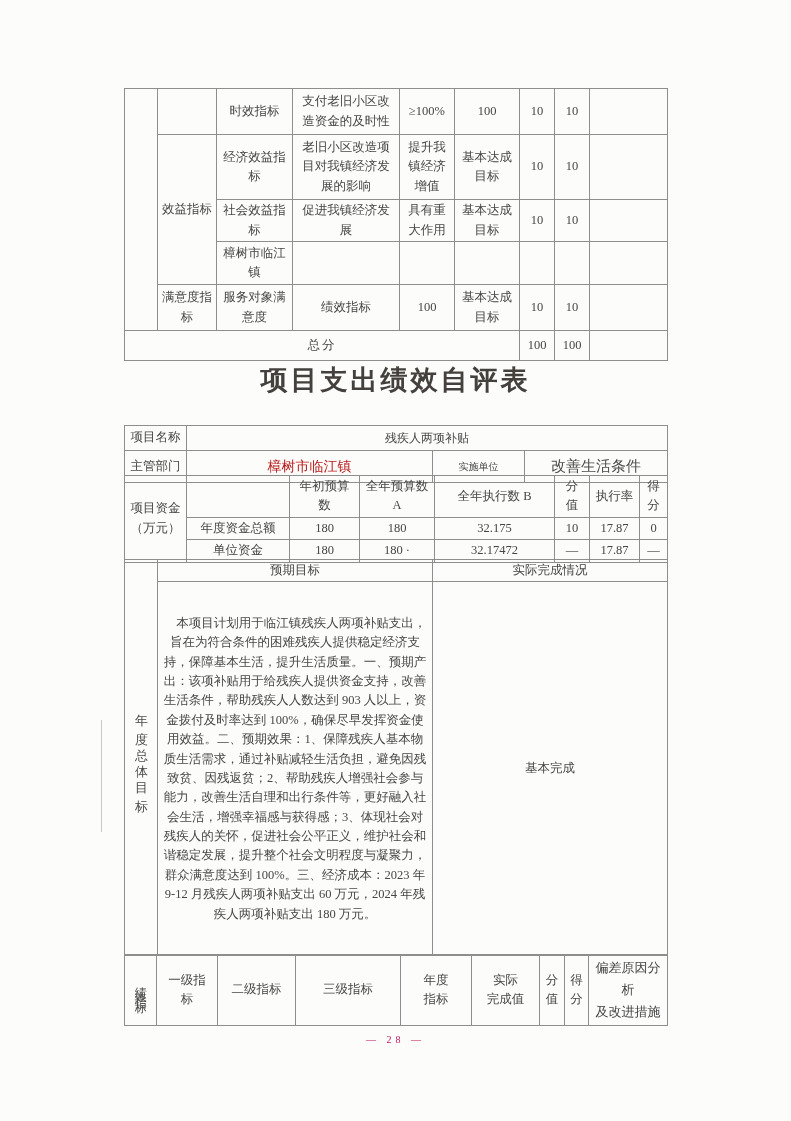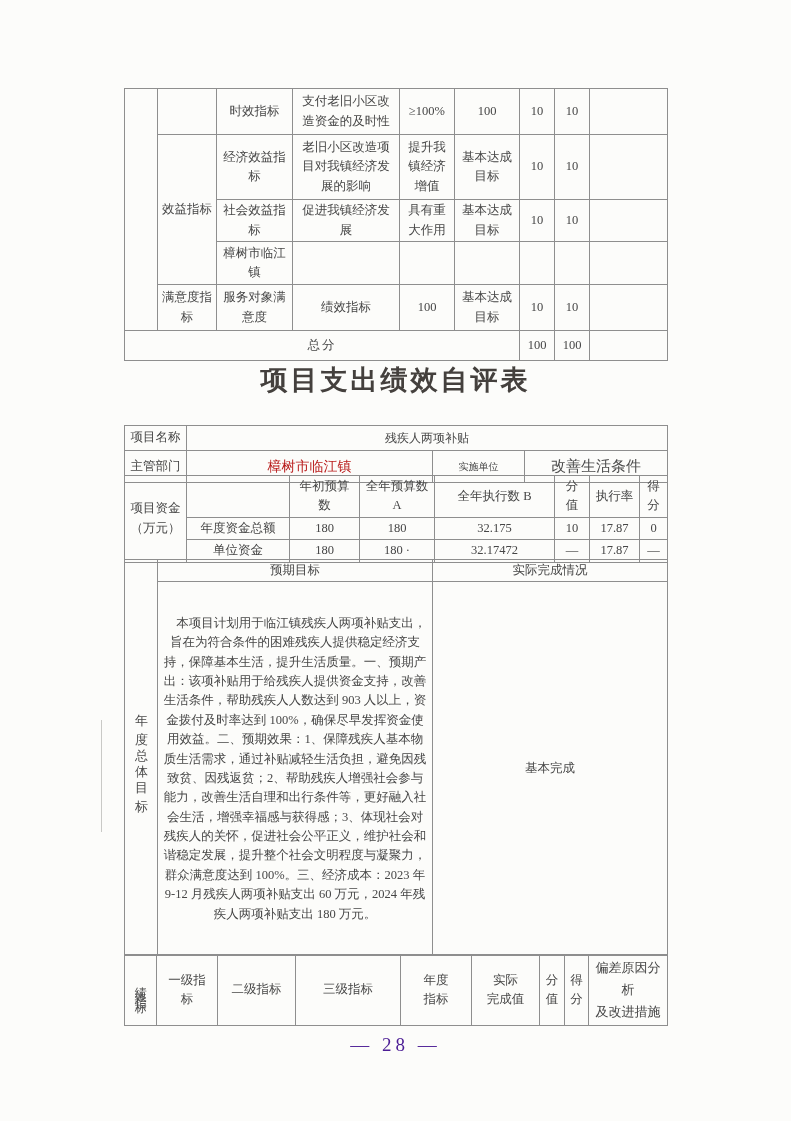--- a/index.html
+++ b/index.html
@@ -74,22 +74,22 @@
   .doc-subtitle{
     font-size:11px;
     color:#5a5a5a;
     margin-top:4px;
     letter-spacing:1px;
   }
   .page-number{
     position:absolute;
     left:124px;top:1034px;width:543px;
     text-align:center;
-    font-size:19px;
-    color:#4c1d95;
+    font-size:10px;
+    color:#be185d;
     letter-spacing:4px;
   }
   .artifact-line{
     position:absolute;
     left:101px;top:720px;
     width:1px;height:112px;
     background:#c9c9c6;
   }
 </style>
 </head>

